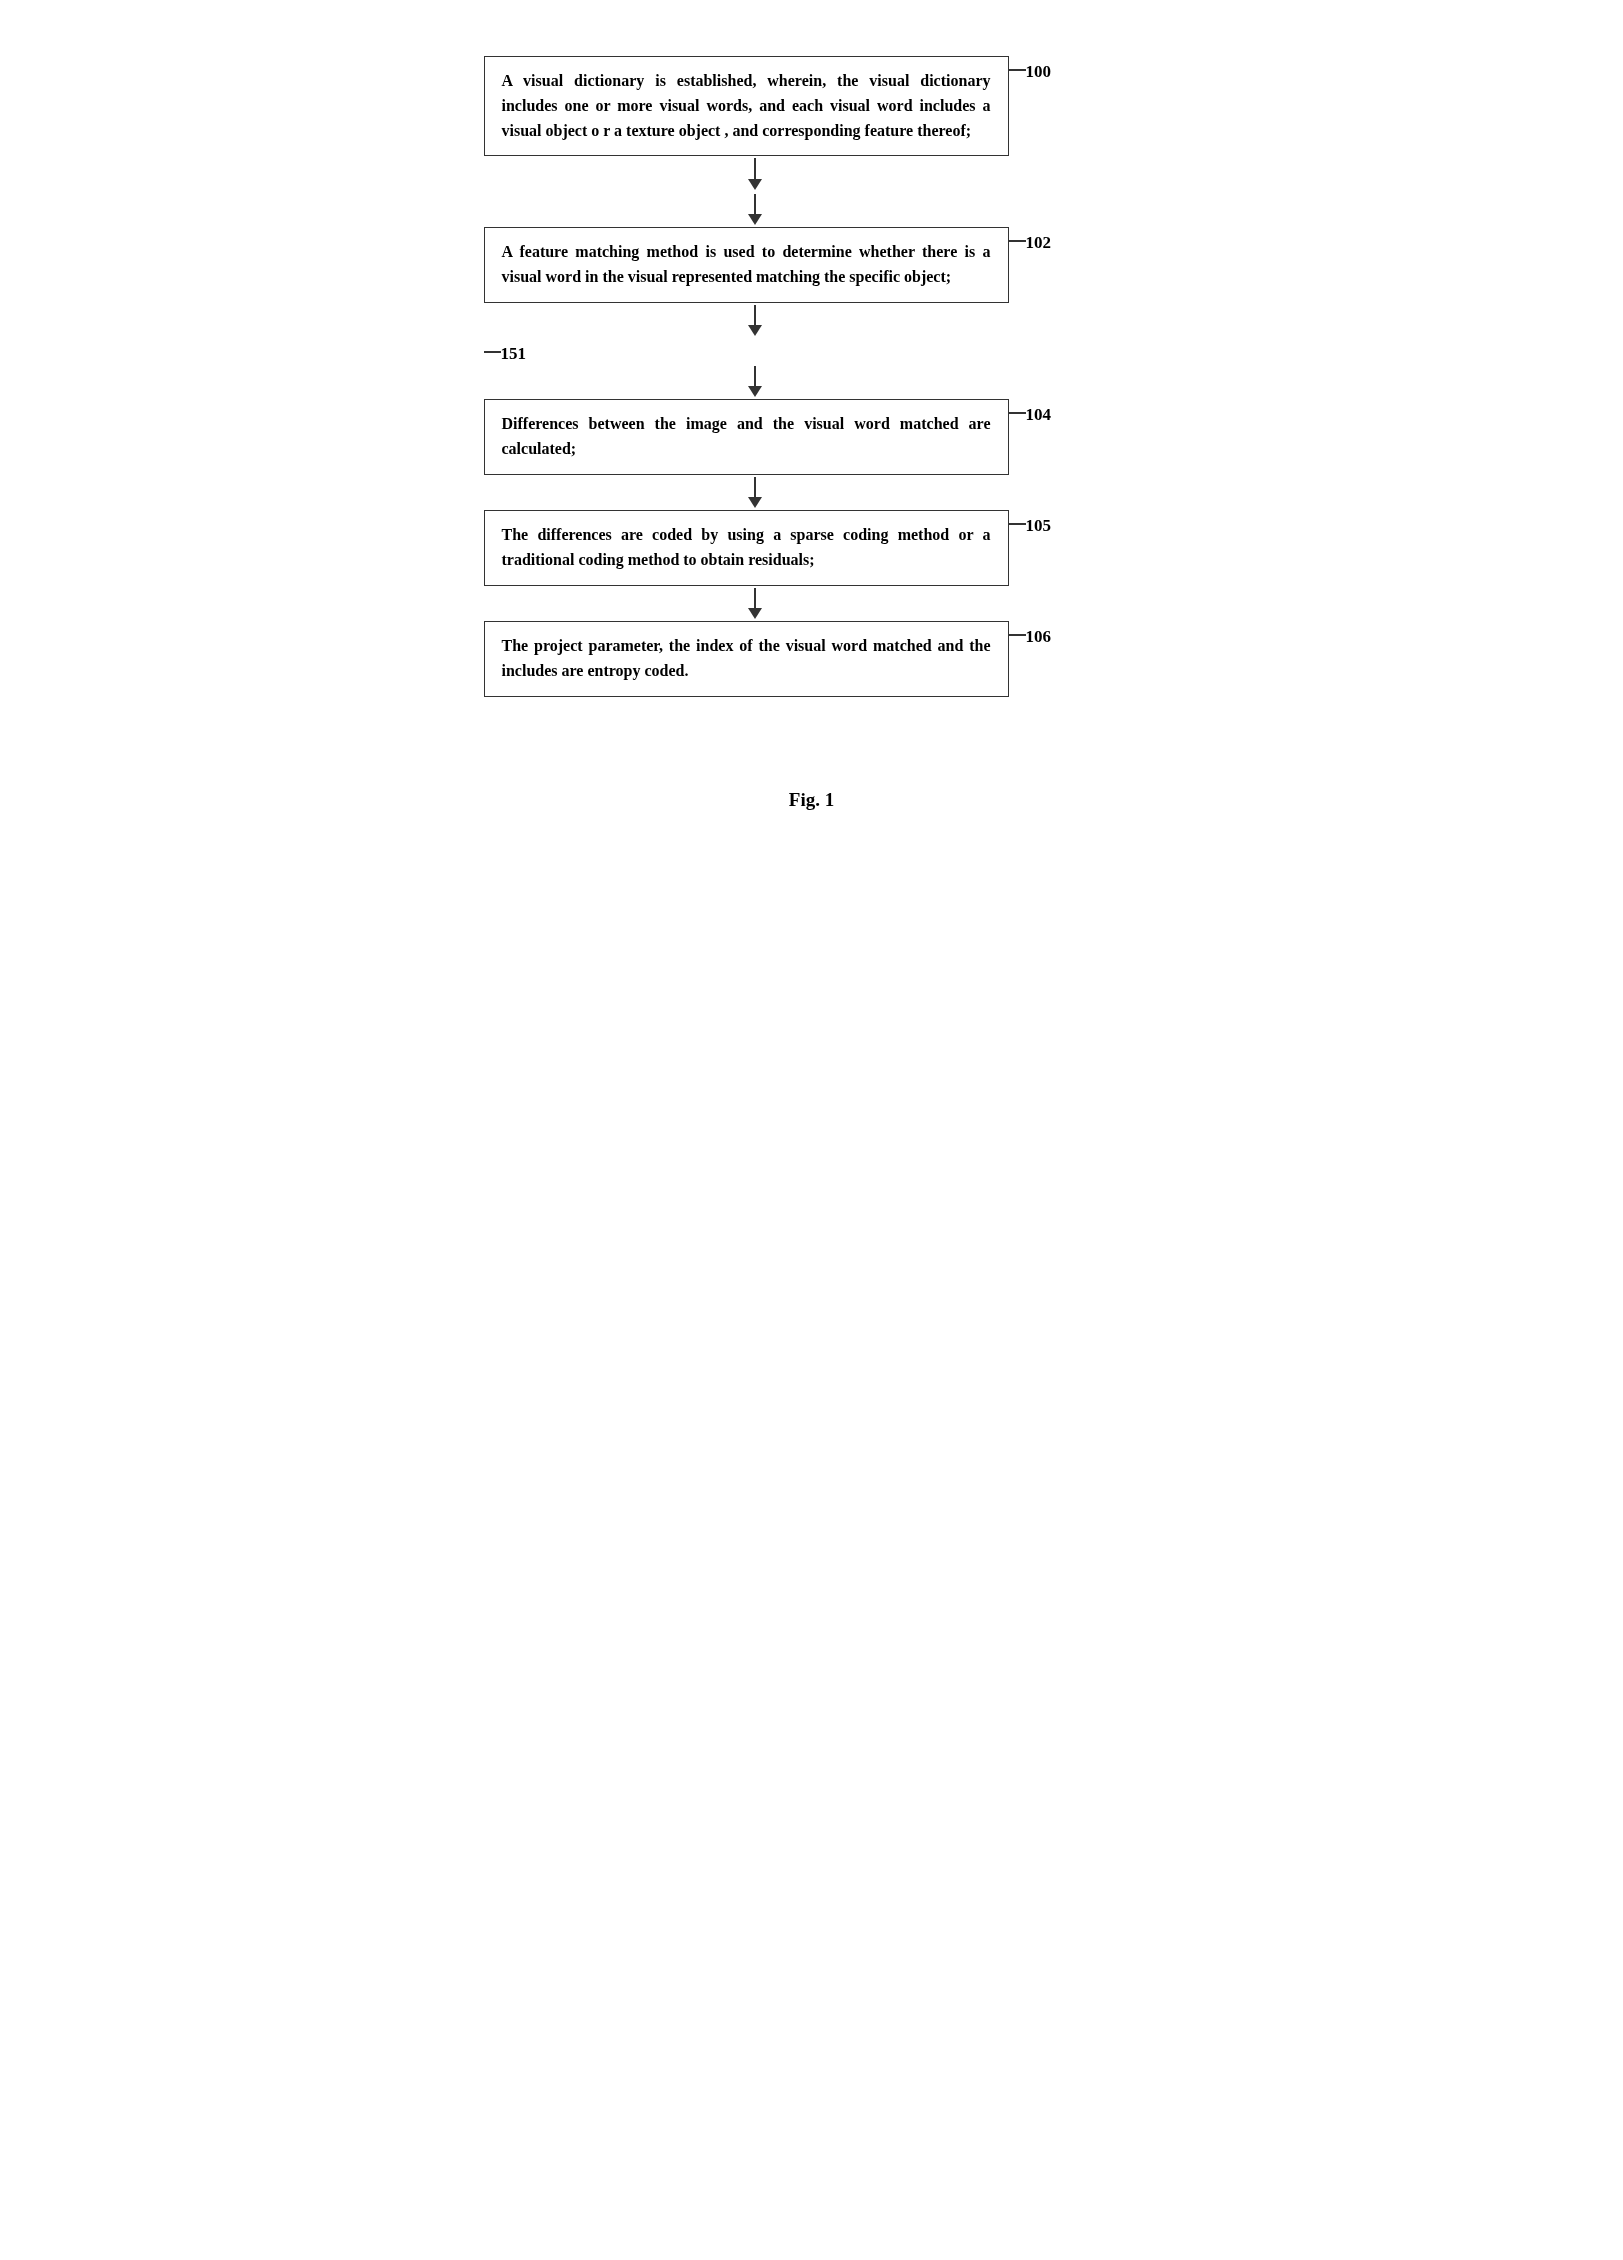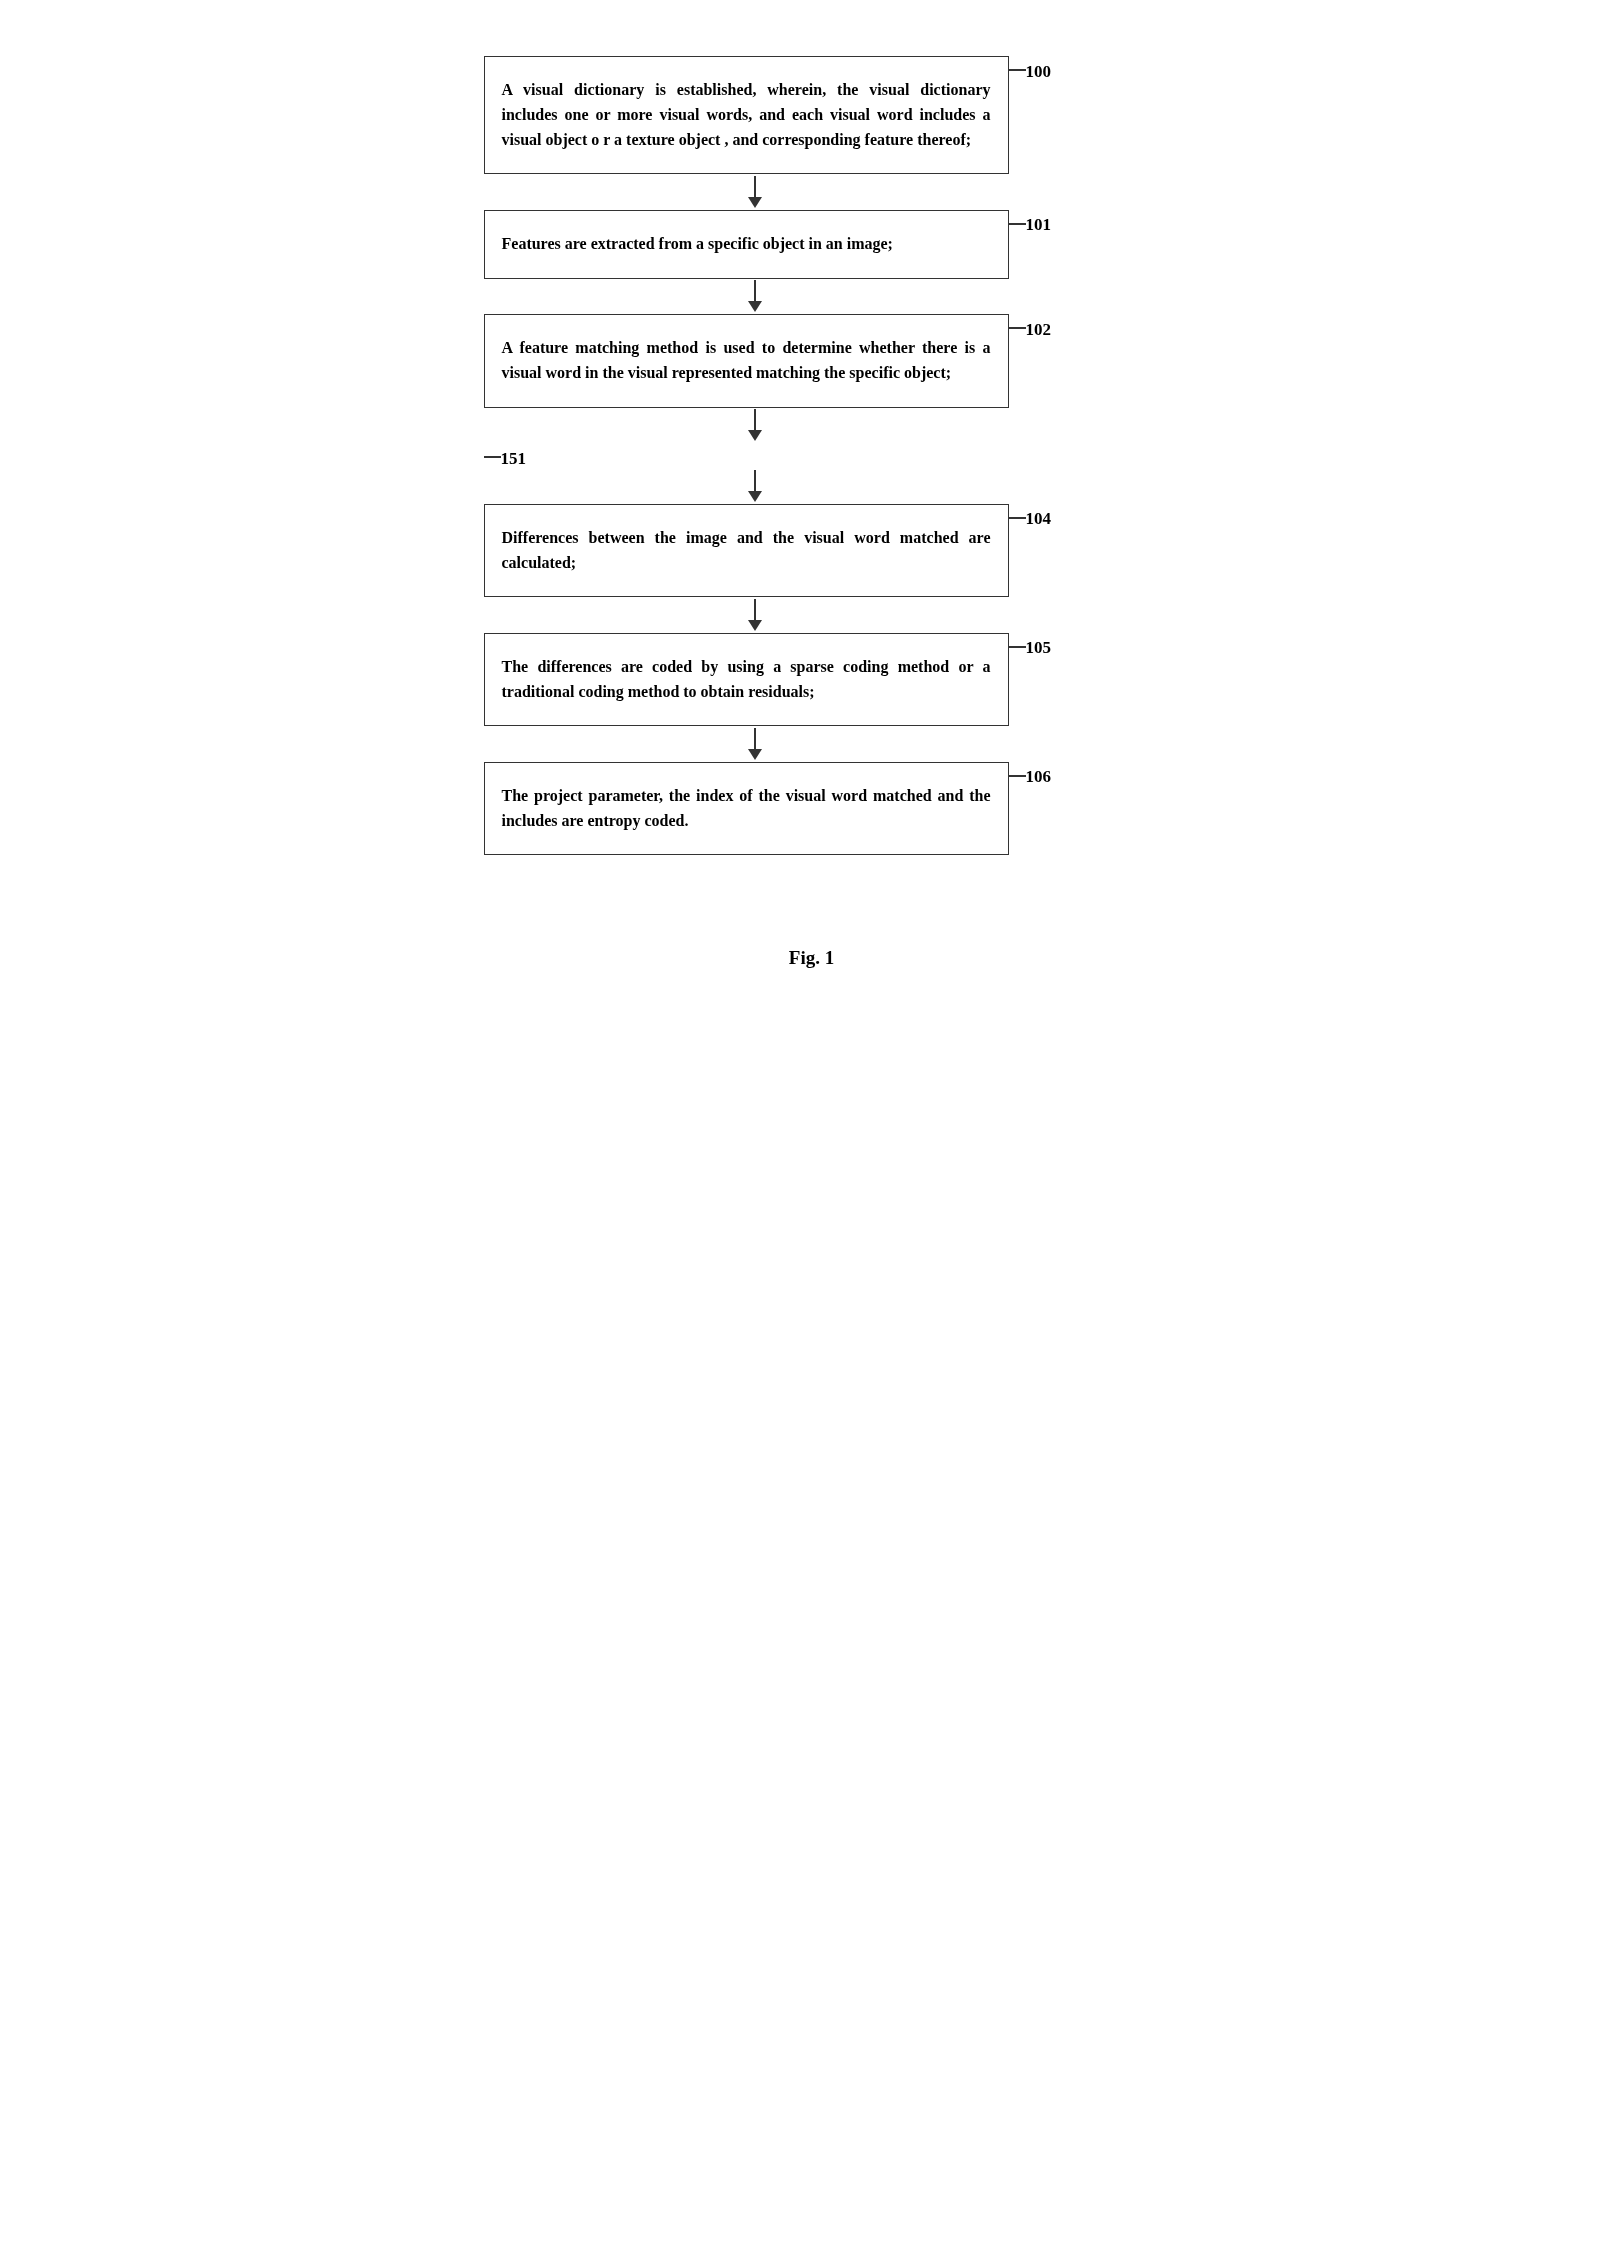--- a/index.html
+++ b/index.html
@@ -33,21 +33,21 @@
       display: flex;
       flex-direction: row;
       align-items: center;
       width: 100%;
       margin-bottom: 0;
       position: relative;
     }
 
     .step-box {
       border: 1.9px solid #333;
-      padding: 21px 17px;
+      padding: 12px 17px;
       width: 525px;
       font-size: 16px;
       font-weight: bold;
       line-height: 1.55;
       text-align: justify;
       background: #fff;
     }
 
     .step-label {
       font-size: 17px;
@@ -118,26 +118,20 @@
       <div class="step-label">100</div>
     </div>
 
     <div class="arrow-container">
       <div class="arrow">
         <div class="arrow-line"></div>
         <div class="arrow-head"></div>
       </div>
     </div>
 
-    <div class="step-row">
-      <div class="step-box">
-        <span>Features  are extracted from a specific object in an image;</span>
-      </div>
-      <div class="step-label">101</div>
-    </div>
 
     <div class="arrow-container">
       <div class="arrow">
         <div class="arrow-line"></div>
         <div class="arrow-head"></div>
       </div>
     </div>
 
     <div class="step-row">
       <div class="step-box">

